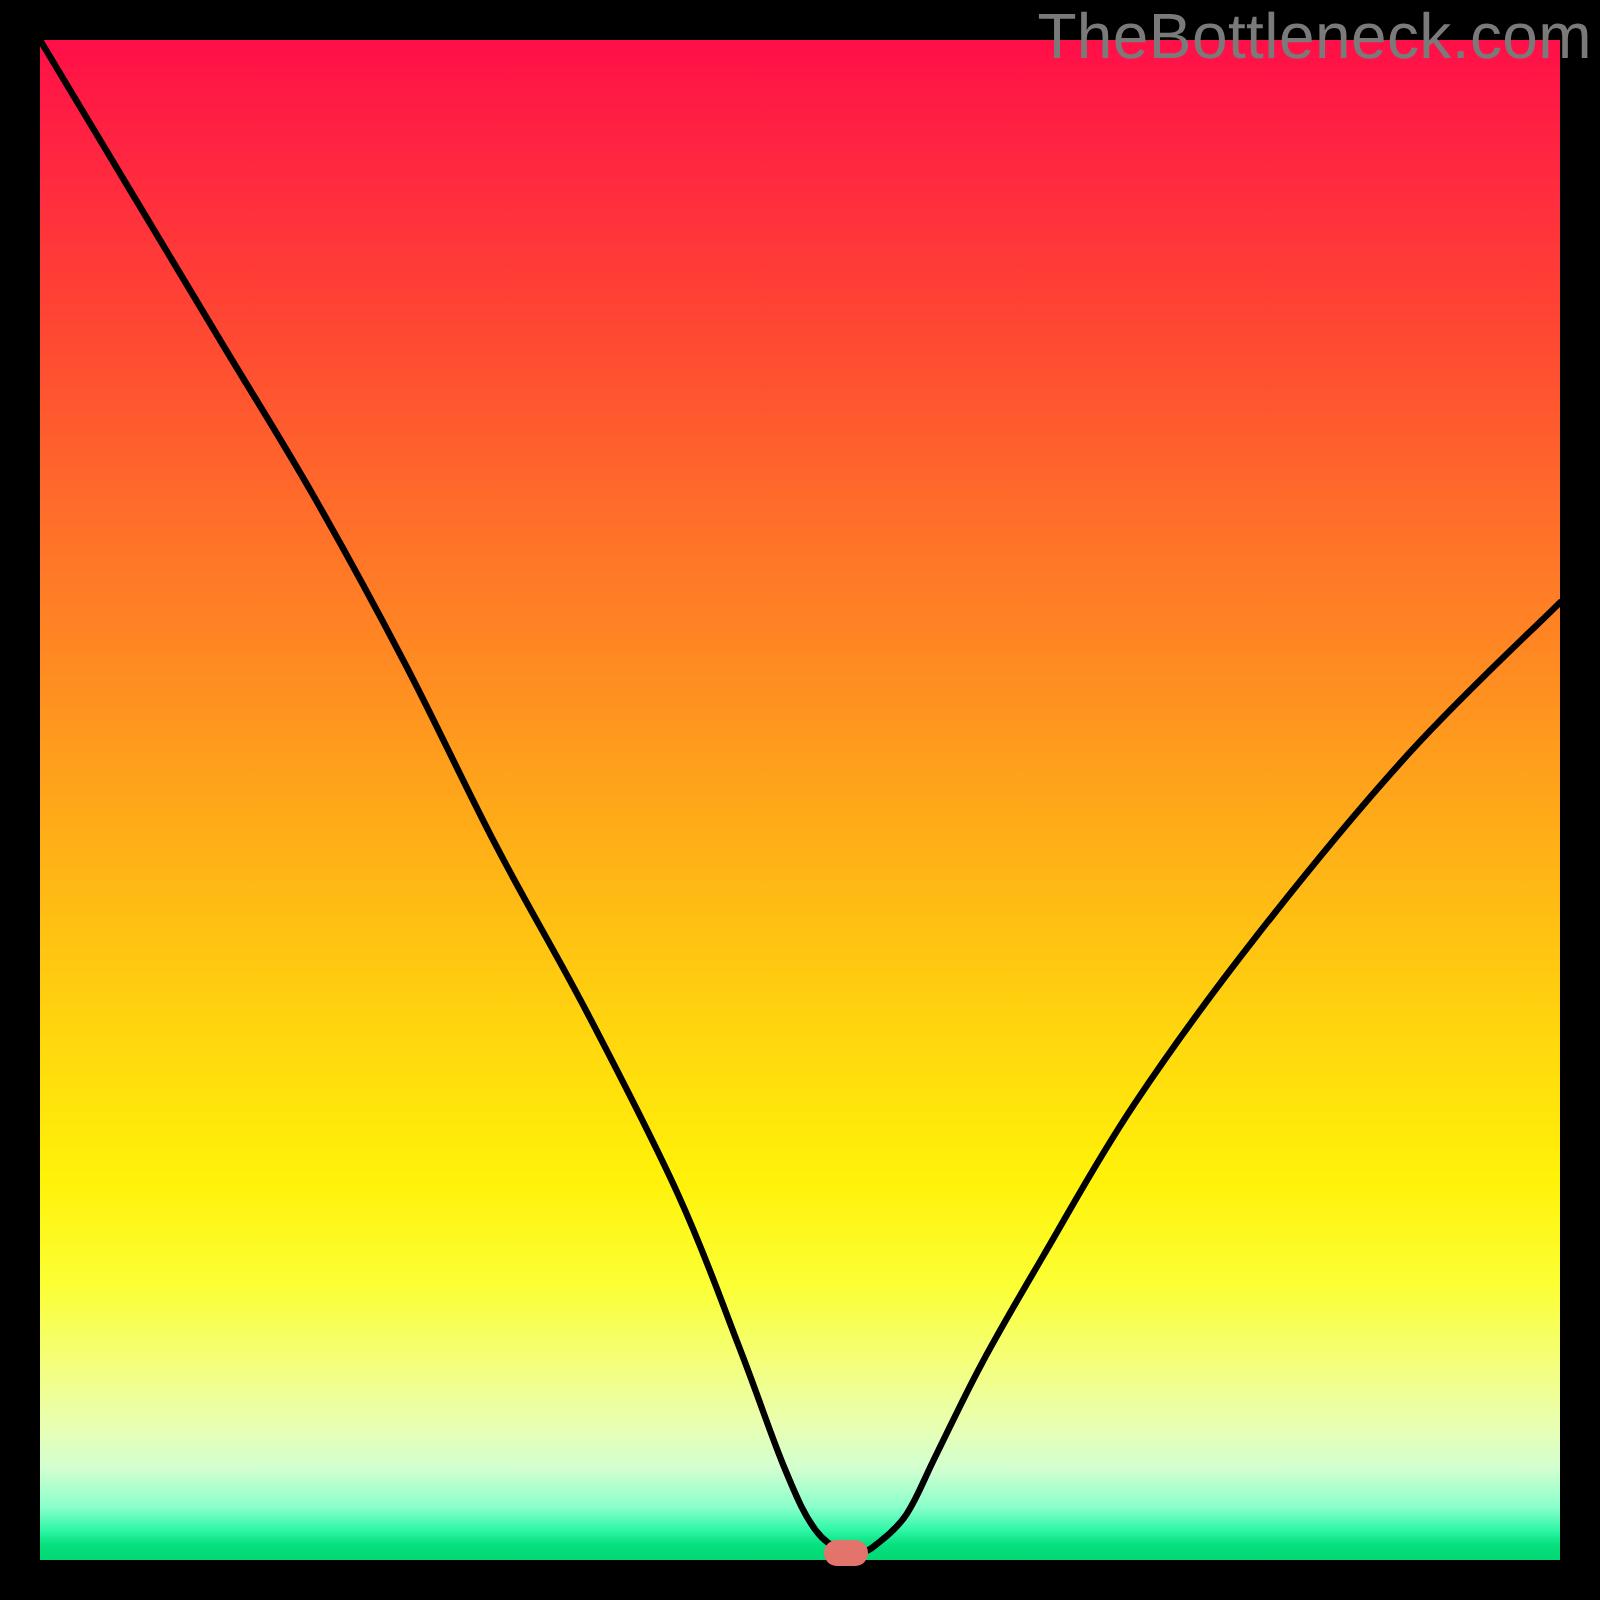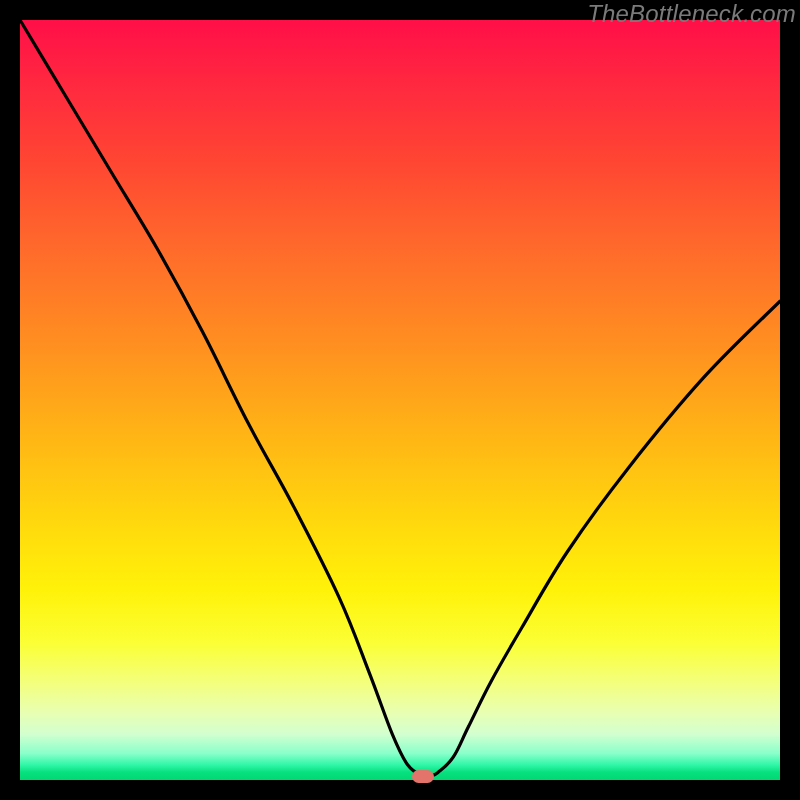--- a/index.html
+++ b/index.html
@@ -44,25 +44,24 @@
       #30f7a8 98%,
       #06e07e 99%,
       #02d873 100%
     );
   }
   .watermark {
     position: absolute;
     right: 4px;
     top: 0px;
     color: #7a7a7a;
-    font-size: 24px;
+    font-size: 32px;
     font-weight: 500;
     letter-spacing: 0.2px;
     user-select: none;
-    font-style: italic;
   }
   svg.curve {
     position: absolute;
     inset: 0;
     width: 760px;
     height: 760px;
   }
   .marker {
     position: absolute;
     width: 22px;

